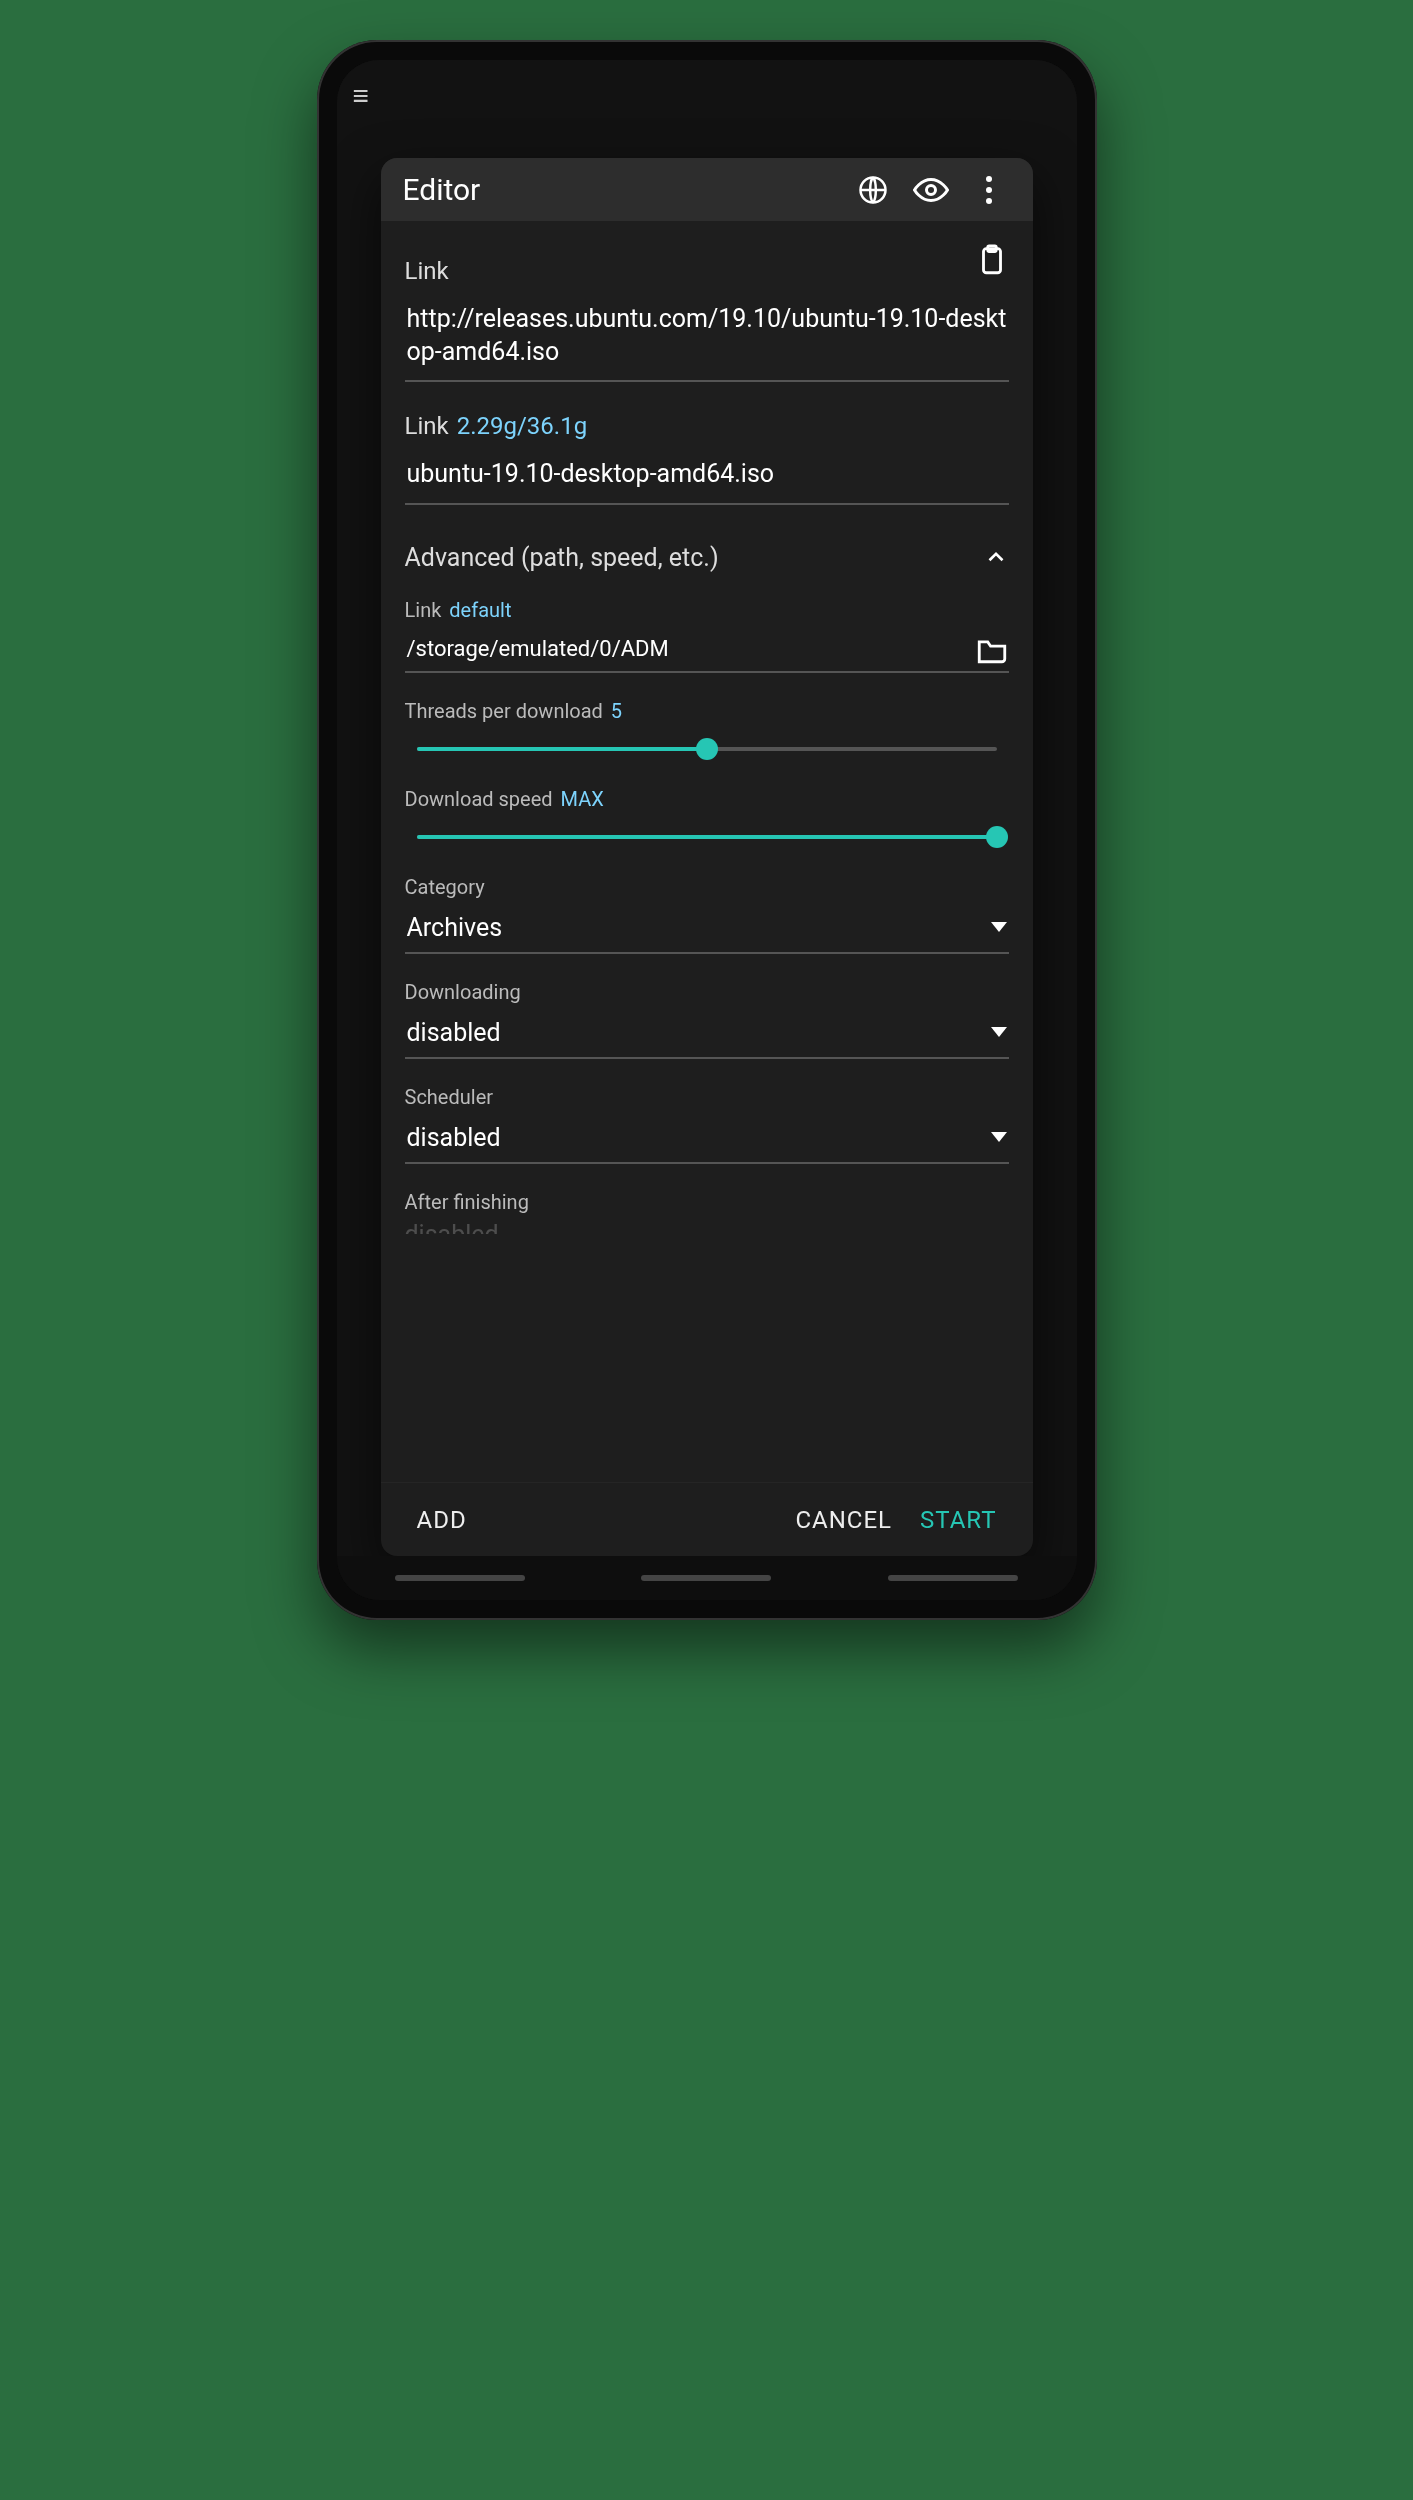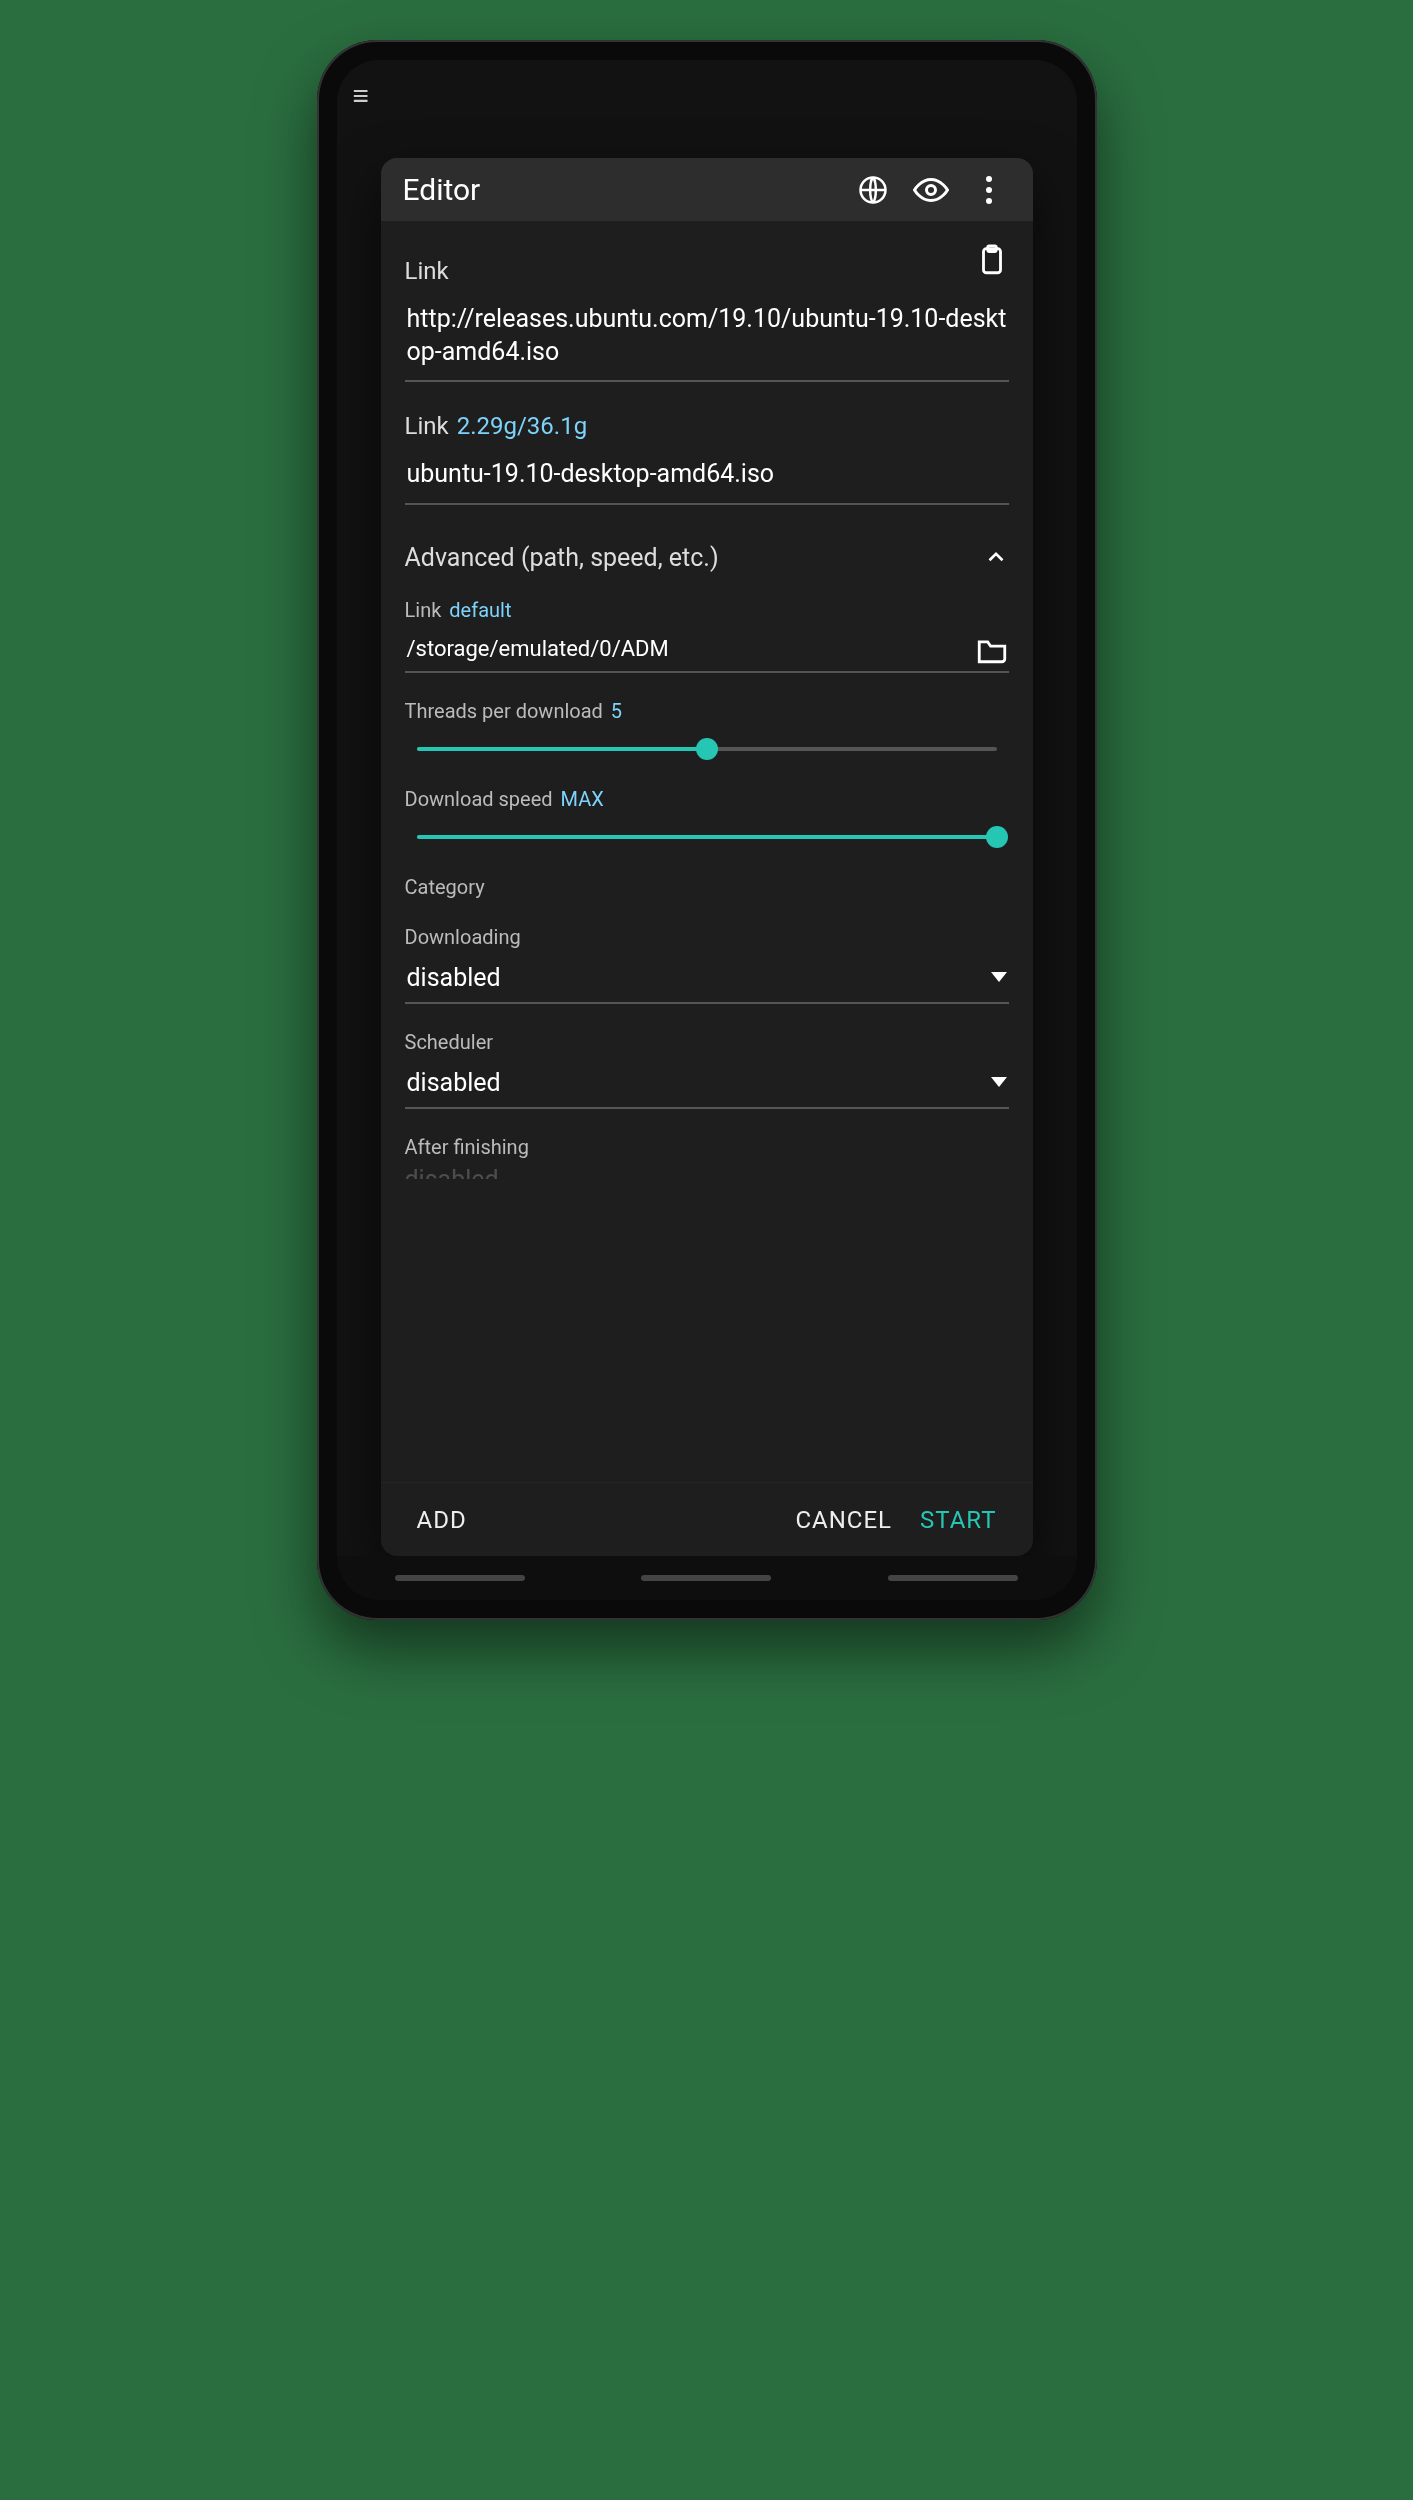--- a/index.html
+++ b/index.html
@@ -265,20 +265,24 @@
           </div>
           <div class="slider">
             <div class="rail"></div>
             <div class="active" id="speed-active" style="width: 100%;"></div>
             <div class="thumb" id="speed-thumb" style="left: 100%;"></div>
           </div>
         </div>
 
         <div class="sec">
           <div class="field-label small">Category</div>
+          <div class="select-row">
+            <span class="val">Archives</span>
+            <span class="tri"></span>
+          </div>
         </div>
 
         <div class="sec">
           <div class="field-label small">Downloading</div>
           <div class="select-row">
             <span class="val">disabled</span>
             <span class="tri"></span>
           </div>
         </div>
 

